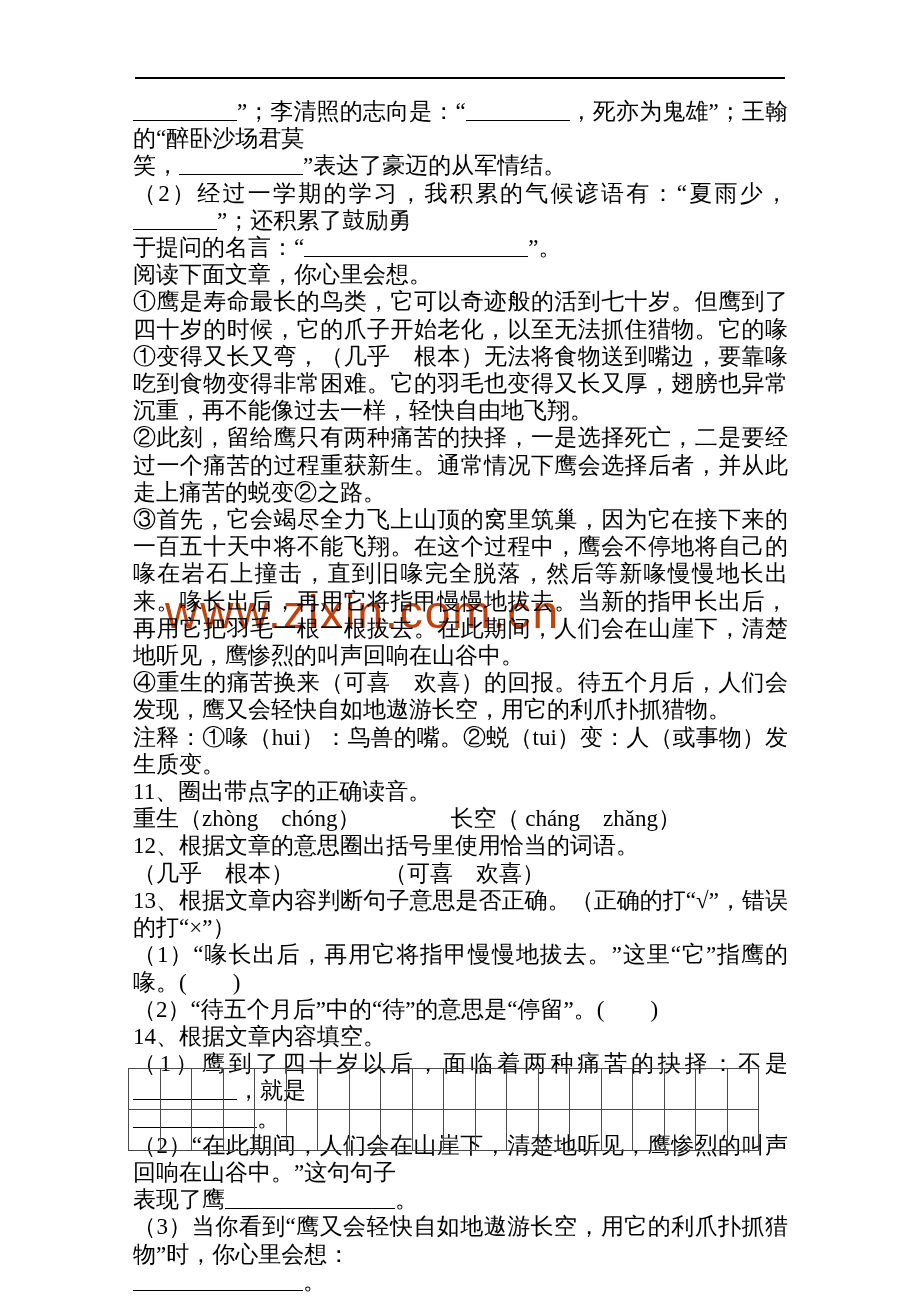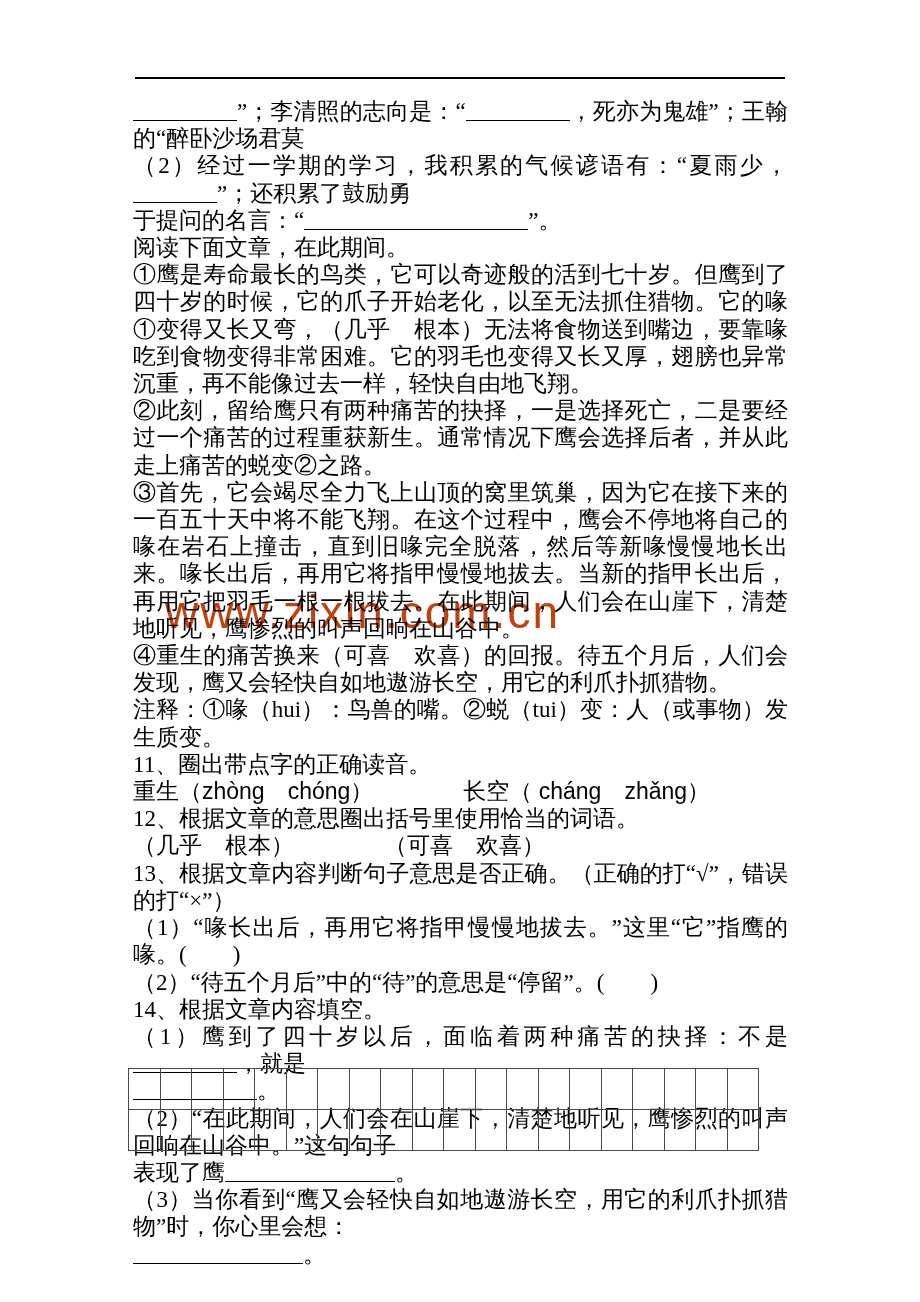--- a/index.html
+++ b/index.html
@@ -75,21 +75,21 @@
     height: 15px;
   }
   .b-sm  { width: 84px; }
   .b-md  { width: 104px; }
   .b-lg  { width: 124px; }
   .b-xl  { width: 170px; }
   .b-xxl { width: 224px; }
   .sp-l { display:inline-block; width: 90px; }
 
   .pinyin {
-    font-family: Liberation Sans, sans-serif;
+    font-family: Liberation Serif, serif;
     font-size: 15.5px;
   }
 
   
   .grid-wrap {
     position: absolute;
     left: 128px;
     top: 1068px;
     z-index: 2;
   }
@@ -110,26 +110,27 @@
 <div class="page">
 
   <div class="header-rule"></div>
 
   <div class="watermark">www.zixin.com.cn</div>
 
   <div class="content">
 
     <p class="line"><span class="blank b-md"></span><span>”；李清照的志向是：“</span><span class="blank b-md"></span><span>，死亦为鬼雄”；王翰的“醉卧沙场君莫</span></p>
 
+    <p class="line"><span>笑，</span><span class="blank b-lg"></span><span>”表达了豪迈的从军情结。</span></p>
 
     <p class="line"><span>（2）经过一学期的学习，我积累的气候谚语有：“夏雨少，</span><span class="blank b-sm"></span><span>”；还积累了鼓励勇</span></p>
 
     <p class="line"><span>于提问的名言：“</span><span class="blank b-xxl"></span><span>”。</span></p>
 
-    <p class="line">阅读下面文章，在此期间。</p>
+    <p class="line">阅读下面文章，你心里会想。</p>
 
 
     <p class="line">①鹰是寿命最长的鸟类，它可以奇迹般的活到七十岁。但鹰到了四十岁的时候，它的爪子开始老化，以至无法抓住猎物。它的喙①变得又长又弯，（几乎　根本）无法将食物送到嘴边，要靠喙吃到食物变得非常困难。它的羽毛也变得又长又厚，翅膀也异常沉重，再不能像过去一样，轻快自由地飞翔。</p>
     <p class="line">②此刻，留给鹰只有两种痛苦的抉择，一是选择死亡，二是要经过一个痛苦的过程重获新生。通常情况下鹰会选择后者，并从此走上痛苦的蜕变②之路。</p>
     <p class="line">③首先，它会竭尽全力飞上山顶的窝里筑巢，因为它在接下来的一百五十天中将不能飞翔。在这个过程中，鹰会不停地将自己的喙在岩石上撞击，直到旧喙完全脱落，然后等新喙慢慢地长出来。喙长出后，再用它将指甲慢慢地拔去。当新的指甲长出后，再用它把羽毛一根一根拔去。在此期间，人们会在山崖下，清楚地听见，鹰惨烈的叫声回响在山谷中。</p>
     <p class="line">④重生的痛苦换来（可喜　欢喜）的回报。待五个月后，人们会发现，鹰又会轻快自如地遨游长空，用它的利爪扑抓猎物。</p>
 
     <p class="line">注释：①喙（hui）：鸟兽的嘴。②蜕（tui）变：人（或事物）发生质变。</p>
 
     <p class="line">11、圈出带点字的正确读音。</p>

